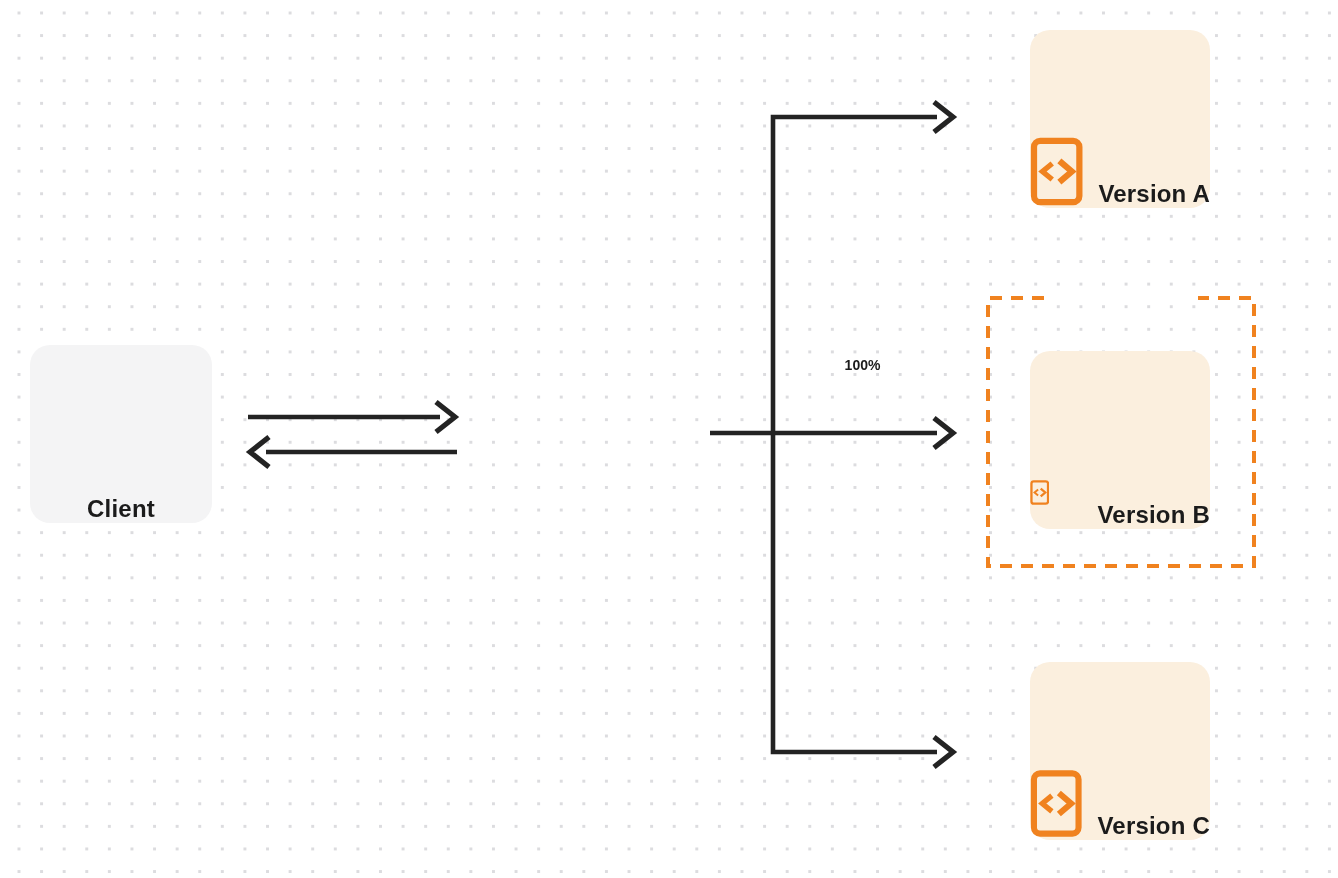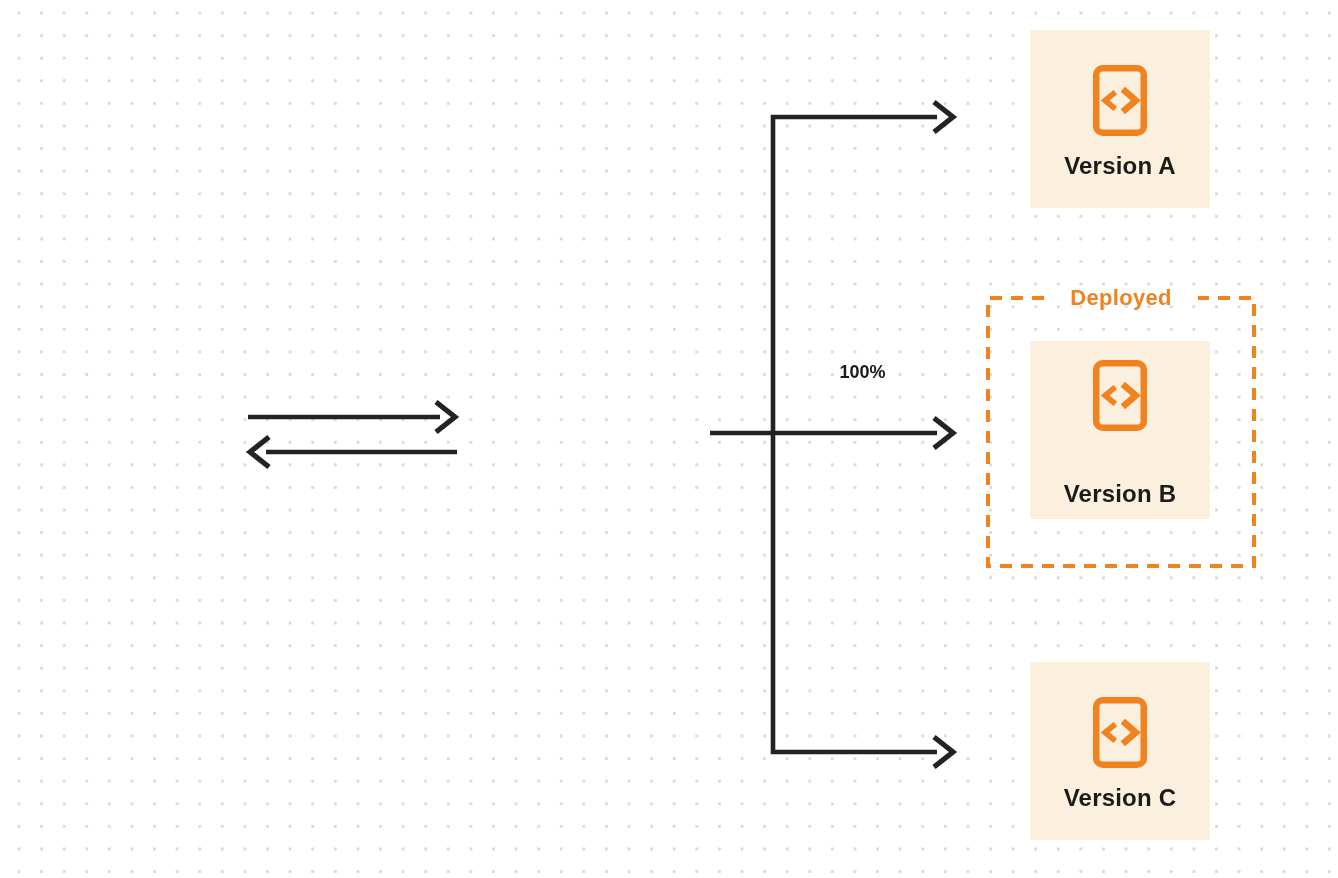--- a/index.html
+++ b/index.html
@@ -38,24 +38,24 @@
     fill:none;
     stroke:var(--line-dark);
     stroke-width:4.6;
     stroke-linejoin:miter;
   }
   .arrow-layer polyline.head{
     stroke-width:5.2;
   }
   .node{
     position:absolute;
-    border-radius:3px;
+    border-radius:20px;
     display:flex;
-    flex-direction:column;
-    align-items:center;
+    flex-direction:row;
+    align-items:flex-end;
     justify-content:center;
     color:var(--text-dark);
   }
   .node .label{
     font-size:24px;
     font-weight:700;
     letter-spacing:0.2px;
     white-space:nowrap;
   }
   .client{
@@ -79,21 +79,21 @@
     stroke-linejoin:miter;
   }
   .version{
     width:180px; height:178px;
     background:var(--node-cream);
     left:1030px;
     gap:15px;
     padding-top:6px;
   }
   .version-a{top:30px;}
-  .version-b{top:341px;gap:48px;}
+  .version-b{top:351px;gap:48px;}
   .version-c{top:662px;}
   .version-icon-svg{
     width:56px; height:73px;
   }
   .version-icon-svg rect, .version-icon-svg polyline{
     fill:none;
     stroke:var(--accent-orange);
     stroke-linejoin:miter;
   }
   .deployed-outline-svg{
@@ -122,23 +122,22 @@
   .traffic-label{
     position:absolute;
     left:780px; top:350px;
     width:165px;
     text-align:center;
     color:var(--text-dark);
     font-weight:700;
   }
   .traffic-label .pct{
     display:block;
-    font-size:18px;
+    font-size:14px;
     line-height:30px;
-    margin-top:7px;
   }
   .traffic-label .word{
     display:block;
     font-size:17px;
     line-height:30px;
     letter-spacing:1px;
   }
 </style>
 </head>
 <body>
@@ -162,30 +161,32 @@
       <polyline class="head" points="934,418 953,433 934,448"></polyline>
     </g>
     <g>
       <polyline class="head" points="934,102 953,117 934,132"></polyline>
     </g>
     <g>
       <polyline class="head" points="934,737 953,752 934,767"></polyline>
     </g>
   </svg>
 
+  <div class="node client">
+    <span class="label">Client</span>
+  </div>
 
 
   <div class="traffic-label">
     <span class="pct">100%</span>
   </div>
 
   <svg class="deployed-outline-svg" viewBox="0 0 270 272">
     <path d="M58 2 L2 2 L2 270 L268 270 L268 2 L212 2"></path>
   </svg>
-  <div class="deployed-label">Deployed</div>
 
   <div class="node version version-a">
     <svg class="version-icon-svg" viewBox="0 0 60 78">
       <rect x="4.5" y="4.5" width="51" height="69" rx="7" stroke-width="7"></rect>
       <polyline points="25,30 14,39 25,48" stroke-width="6"></polyline>
       <polyline points="33,27 47,39 33,51" stroke-width="7"></polyline>
     </svg>
     <span class="label">Version A</span>
   </div>
 

